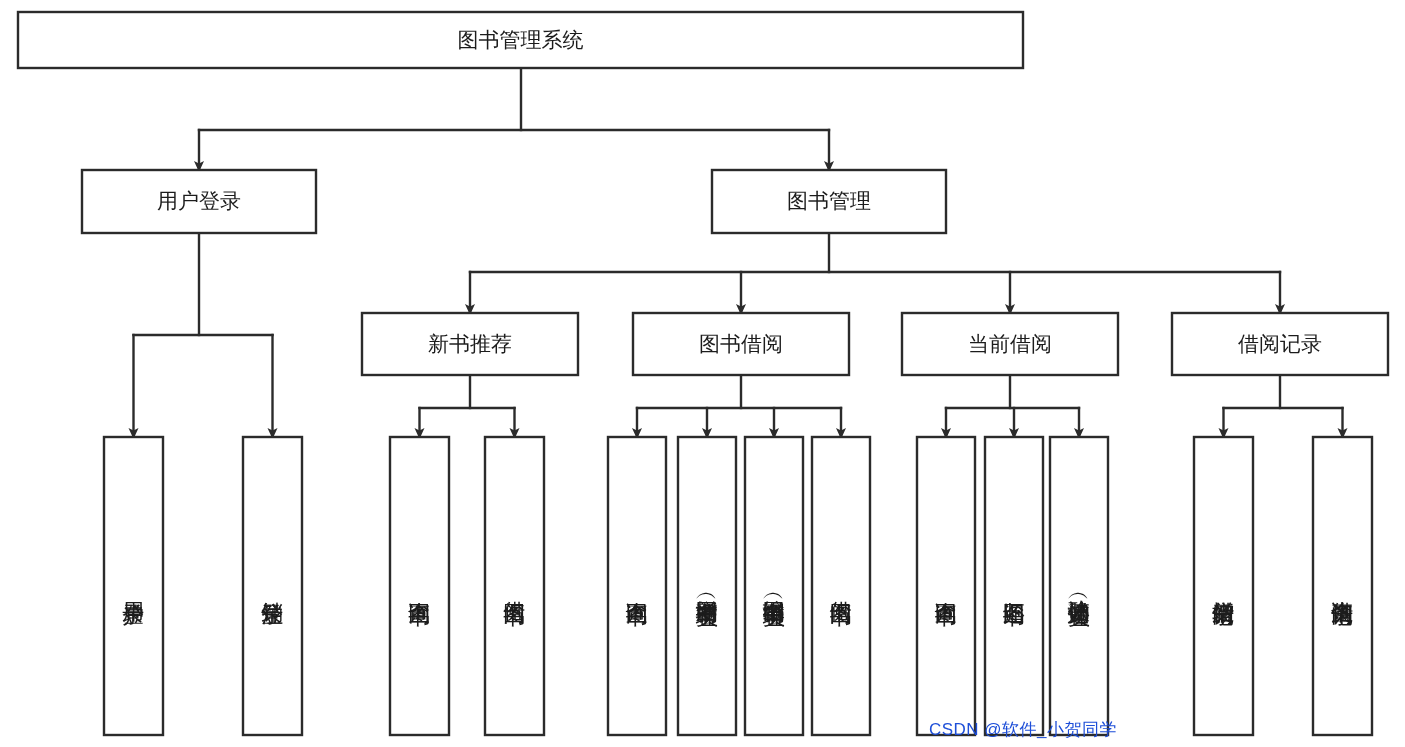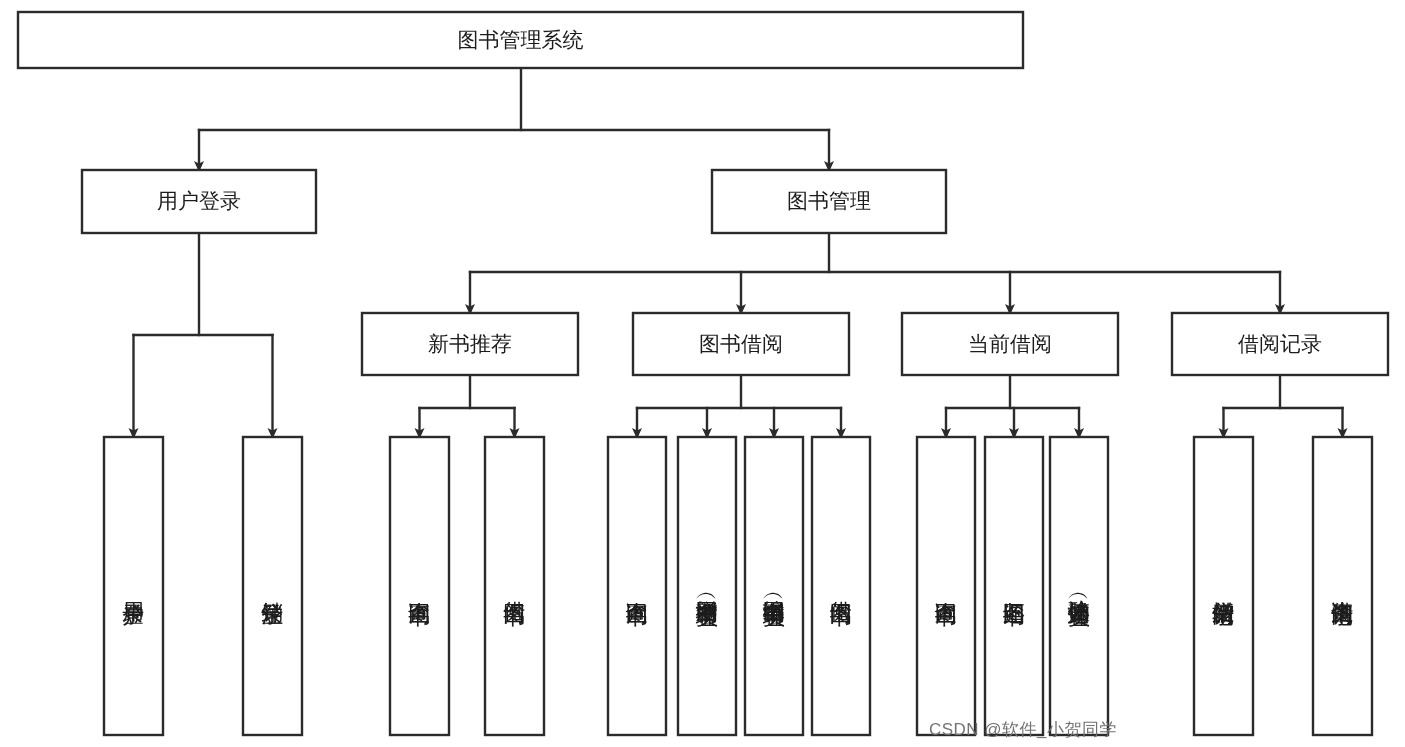--- a/index.html
+++ b/index.html
@@ -65,21 +65,21 @@
     letter-spacing: 1px;
     pointer-events: none;
     user-select: none;
   }
   .watermark {
     position: absolute;
     right: 8px;
     bottom: 6px;
     font-family: "Liberation Sans", "DejaVu Sans", sans-serif;
     font-size: 17px;
-    color: #737373;
+    color: #1d4ed8;
     letter-spacing: 0.5px;
     white-space: nowrap;
   }
 </style>
 </head>
 <body>
 
 <div id="diagram-root">
 
   <svg class="diagram" viewBox="0 0 1405 747">

